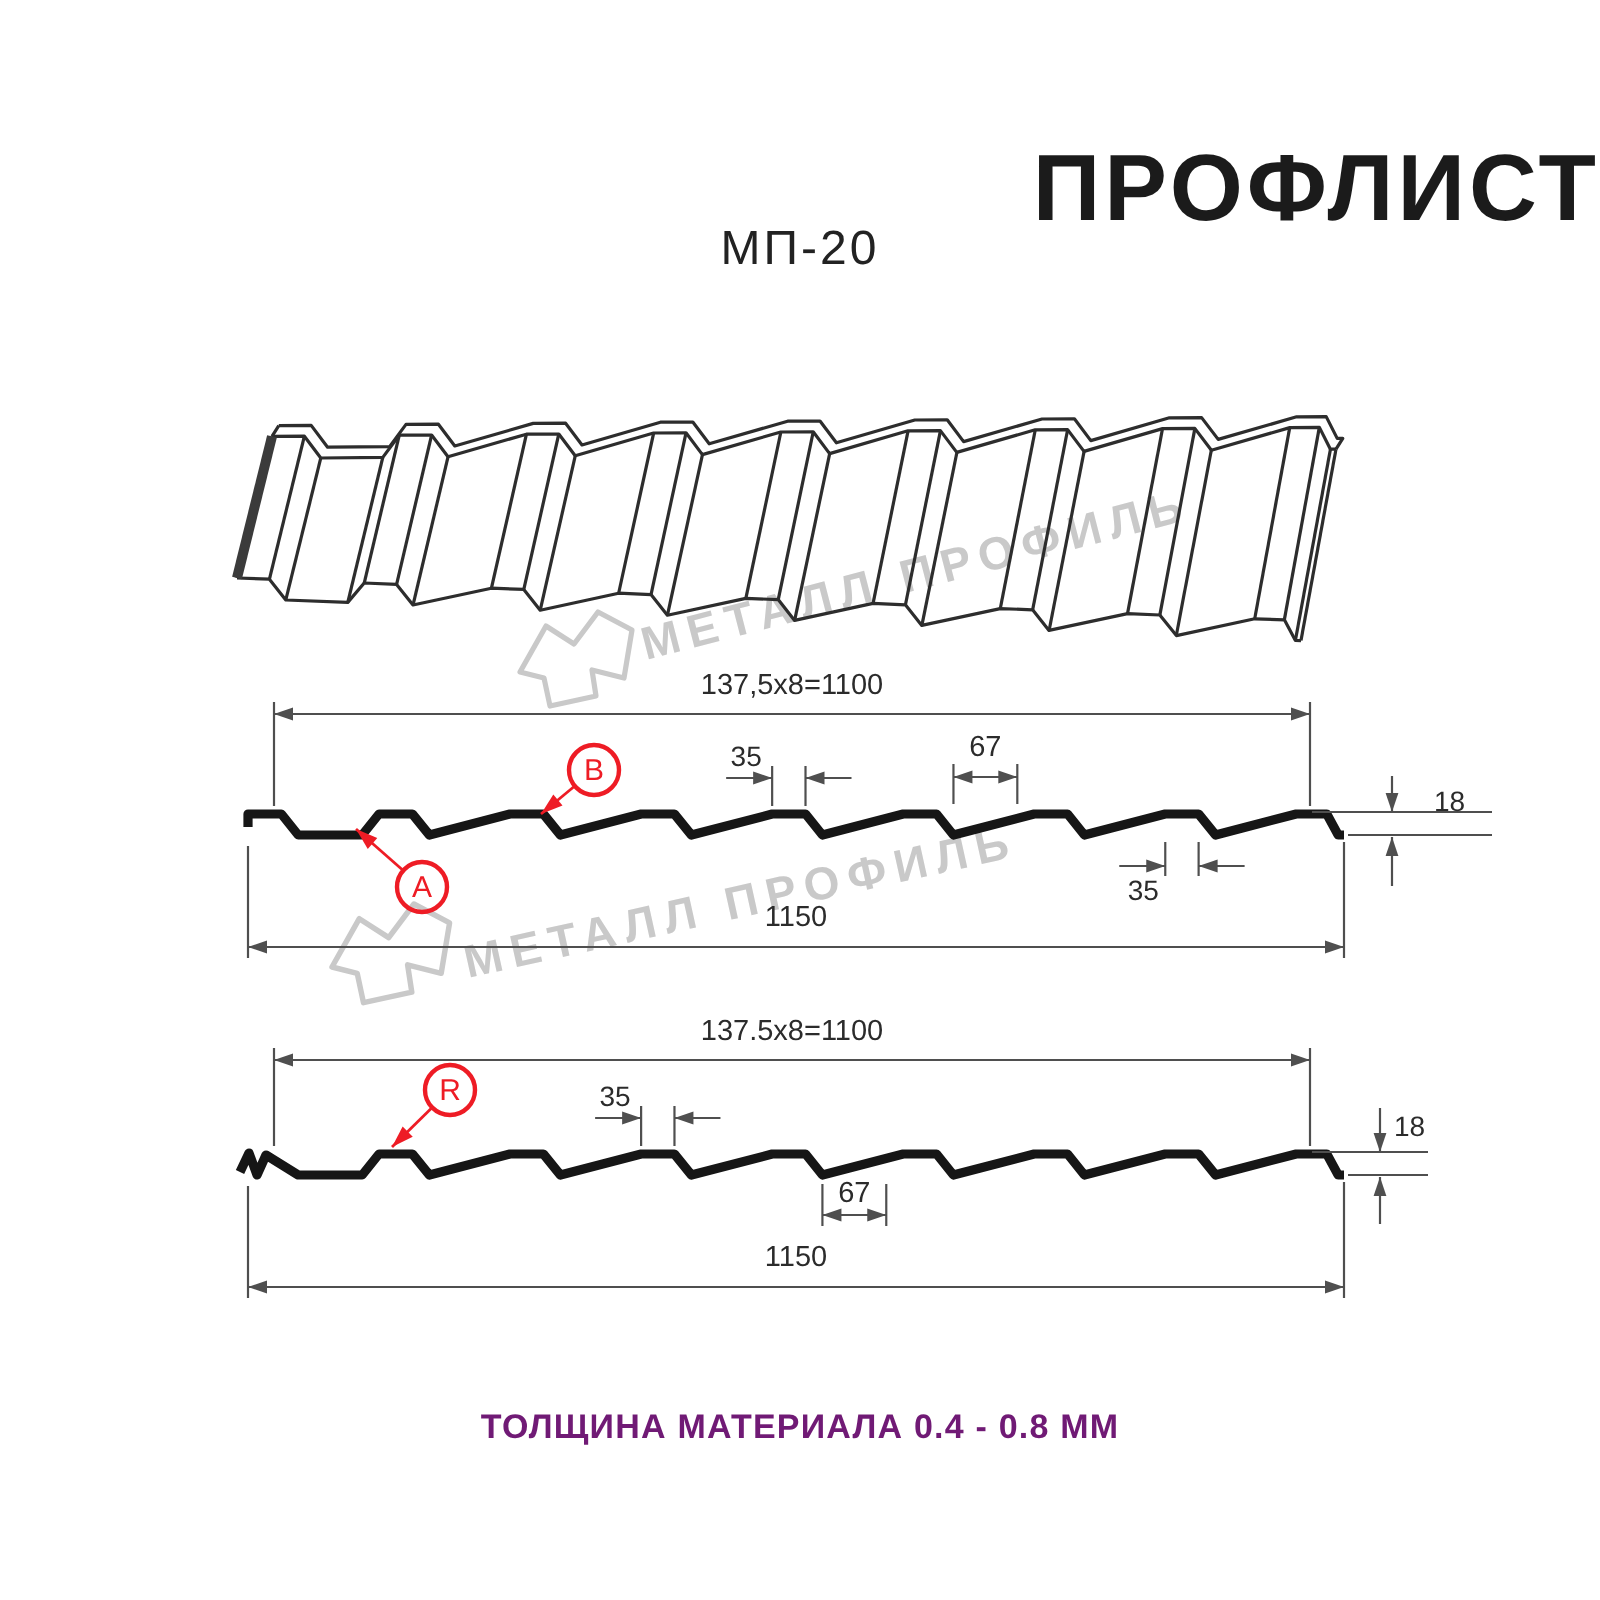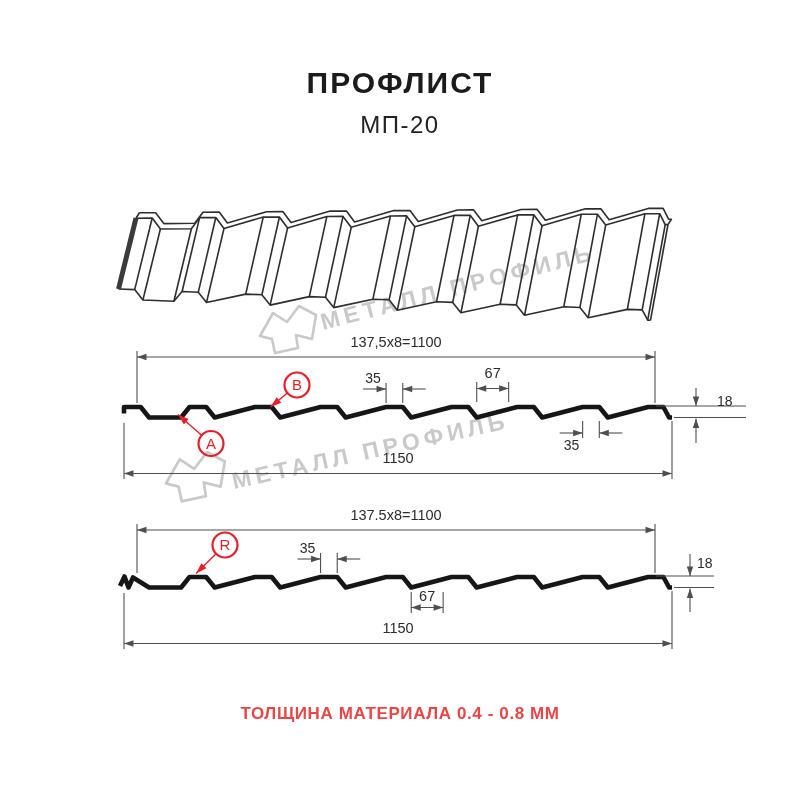--- a/index.html
+++ b/index.html
@@ -1,23 +1,23 @@
 <!DOCTYPE html>
 <html><head>
 <meta charset="utf-8">
 <style>
   html,body{margin:0;padding:0;background:#ffffff;}
   .page{position:relative;width:800px;height:800px;background:#fff;overflow:hidden;
         font-family:"Liberation Sans", sans-serif;}
-  .title{position:absolute;left:0;top:66px;width:800px;text-align:center;margin:0;
-         font-size:30px;font-weight:bold;letter-spacing:2px;color:#1b1b1b;}
+  .title{position:absolute;left:0;top:66px;width:800px;text-align:right;margin:0;
+         font-size:47px;font-weight:bold;letter-spacing:2px;color:#1b1b1b;}
   .subtitle{position:absolute;left:0;top:111px;width:800px;text-align:center;
          font-size:24px;font-weight:400;letter-spacing:1.5px;color:#222;}
   .footer{position:absolute;left:0;top:704px;width:800px;text-align:center;
-         font-size:17px;font-weight:bold;letter-spacing:0.6px;color:#ef4444;}
+         font-size:17px;font-weight:bold;letter-spacing:0.6px;color:#701a75;}
   svg{position:absolute;left:0;top:0;}
 </style>
 </head>
 <body>
 
 <div class="page">
   <h1 class="title">ПРОФЛИСТ</h1>
   <div class="subtitle">МП-20</div>
   <svg id="diagram" width="800" height="800" viewBox="0 0 800 800">
       <g>

